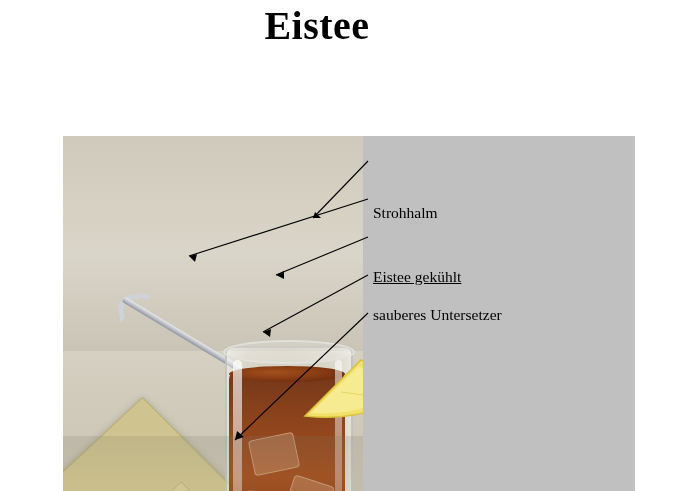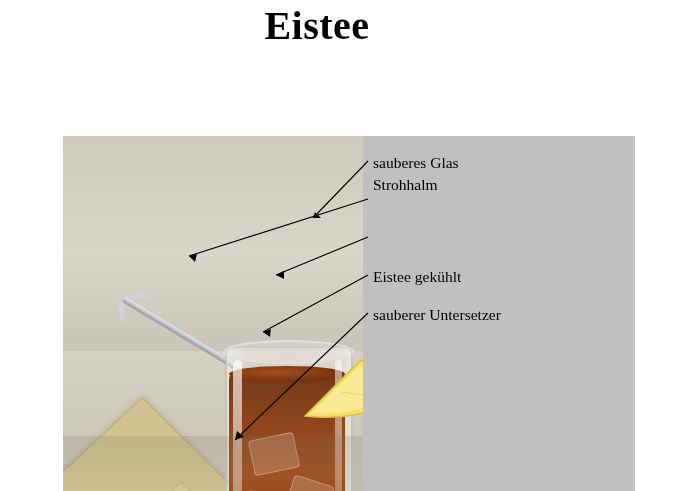--- a/index.html
+++ b/index.html
@@ -191,23 +191,23 @@
   }
   
   .callout {
     position: absolute;
     font-family: "Liberation Serif", serif;
     font-size: 15.5px;
     color: #000000;
     white-space: nowrap;
   }
   #lbl-0 { left: 310px; top: 18px; }
-  #lbl-1 { left: 310px; top: 40px; }
+  #lbl-1 { left: 310px; top: 68px; }
   #lbl-2 { left: 310px; top: 94px; }
-  #lbl-3 { left: 310px; top: 132px; }
+  #lbl-3 { left: 310px; top: 132px; text-decoration: underline; }
   #lbl-4 { left: 310px; top: 170px; }
   #leaders {
     position: absolute;
     left: 0; top: 0;
     width: 572px; height: 355px;
     pointer-events: none;
   }
 </style>
 </head>
 <body>
@@ -257,18 +257,17 @@
     <line x1="305" y1="101" x2="213" y2="139" stroke="#000" stroke-width="1.1"></line>
     <polygon points="213,139 221,135 221,143" fill="#000"></polygon>
 
     <line x1="305" y1="139" x2="200" y2="196" stroke="#000" stroke-width="1.1"></line>
     <polygon points="200,196 208,193 207,201" fill="#000"></polygon>
 
     <line x1="305" y1="177" x2="172" y2="304" stroke="#000" stroke-width="1.1"></line>
     <polygon points="172,304 174,295 181,301" fill="#000"></polygon>
   </svg>
 
-  <div class="callout" id="lbl-0">sauberes Glas</div>
   <div class="callout" id="lbl-1">Strohhalm</div>
   <div class="callout" id="lbl-3">Eistee gekühlt</div>
-  <div class="callout" id="lbl-4">sauberer Untersetzer</div>
+  <div class="callout" id="lbl-4">sauberes Untersetzer</div>
 
 </div>
 
 </body></html>

